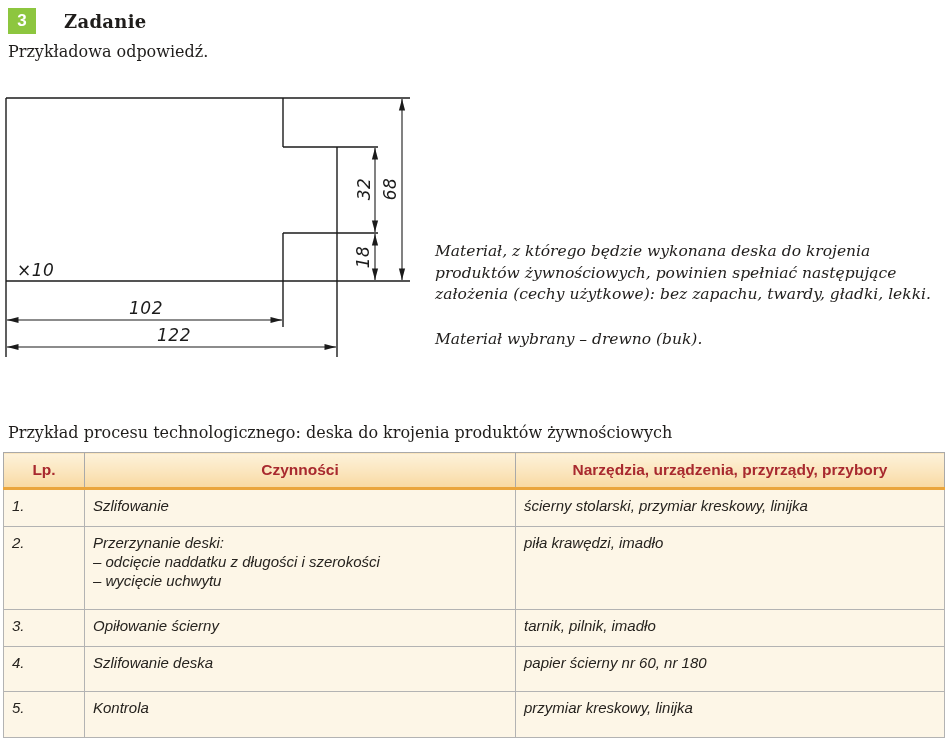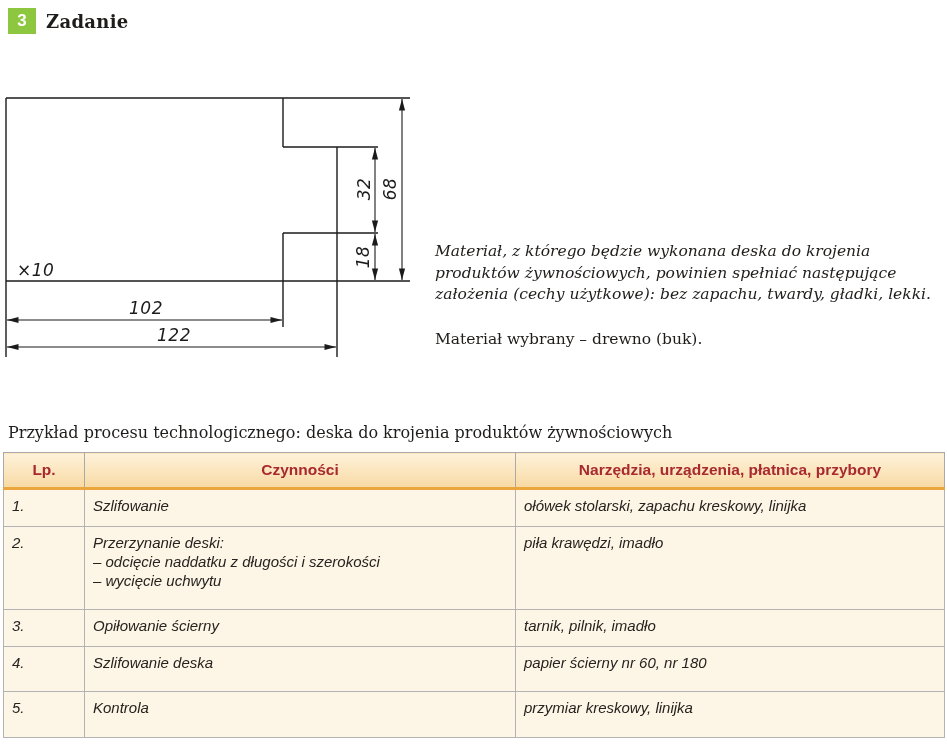--- a/index.html
+++ b/index.html
@@ -8,40 +8,40 @@
     font-family:"DejaVu Serif", serif; color:#1f1d1b; overflow:hidden;
   }
 
   
   .task-header { position:absolute; left:8px; top:8px; display:flex; align-items:center; }
   .task-num {
     width:28px; height:26px; background:#8dc63f; color:#ffffff;
     font-family:"Liberation Sans", sans-serif; font-weight:bold; font-size:17px;
     display:flex; align-items:center; justify-content:center;
   }
-  .task-title { margin-left:10px; font-size:18px; font-weight:bold; letter-spacing:.3px; }
+  .task-title { margin-left:28px; font-size:18px; font-weight:bold; letter-spacing:.3px; }
   .intro { position:absolute; left:8px; top:42px; font-size:16px; }
 
   
   .drawing { position:absolute; left:0; top:85px; }
   .drawing line { stroke:#1b1b1b; }
   .outline { stroke-width:1.4; }
   .thin { stroke-width:1.1; }
   .dim-text {
     font-family:"DejaVu Sans", sans-serif; font-style:italic; font-size:17px;
     fill:#1b1b1b; letter-spacing:.5px;
   }
 
   
   .note {
     position:absolute; left:435px; top:241px; width:515px;
     font-style:italic; font-size:15.5px; line-height:21.5px;
     white-space:pre-line;
   }
-  .note-selection { position:absolute; left:435px; top:330px; font-size:15.5px; }
+  .note-selection { position:absolute; left:435px; top:330px; font-style:italic; font-size:15.5px; }
 
   
   .caption { position:absolute; left:8px; top:403px; font-size:16px;margin-top:20px; }
 
   
   .proc-table {
     position:absolute; left:3px; top:452px; width:941px;
     border-collapse:collapse; table-layout:fixed;
     font-family:"Liberation Sans", sans-serif;
   }
@@ -62,20 +62,21 @@
 </style>
 </head>
 <body>
 
 <div class="page">
 
   <div class="task-header">
     <div class="task-num">3</div>
     <div class="task-title">Zadanie</div>
   </div>
+  <div class="intro">Przykładowa odpowiedź.</div>
 
   <svg class="drawing" width="430" height="285" viewBox="0 0 430 285">
     <defs>
       <marker id="arr" markerWidth="13" markerHeight="9" refX="12.5" refY="4.5" orient="auto-start-reverse" markerUnits="userSpaceOnUse">
         <path d="M12.5,4.5 L1,1.4 L1,7.6 Z" fill="#1b1b1b"></path>
       </marker>
     </defs>
 
     <g>
       <line class="outline" x1="6" y1="13" x2="410" y2="13"></line>
@@ -114,28 +115,28 @@
   <table class="proc-table">
     <colgroup>
       <col class="col-no">
         <col class="col-act">
         <col class="col-tools">
     </colgroup>
     <thead>
       <tr>
         <th>Lp.</th>
         <th>Czynności</th>
-        <th>Narzędzia, urządzenia, płatnica, przybory</th>
+        <th>Narzędzia, urządzenia, przyrządy, przybory</th>
       </tr>
     </thead>
     <tbody>
       <tr style="height:38px;">
         <td>1.</td>
         <td>Szlifowanie</td>
-        <td>ołówek stolarski, zapachu kreskowy, linijka</td>
+        <td>ścierny stolarski, przymiar kreskowy, linijka</td>
       </tr>
       <tr style="height:83px;">
         <td>2.</td>
         <td>Przerzynanie deski:
 – odcięcie naddatku z długości i szerokości
 – wycięcie uchwytu</td>
         <td>piła krawędzi, imadło</td>
       </tr>
       <tr style="height:37px;">
         <td>3.</td>

